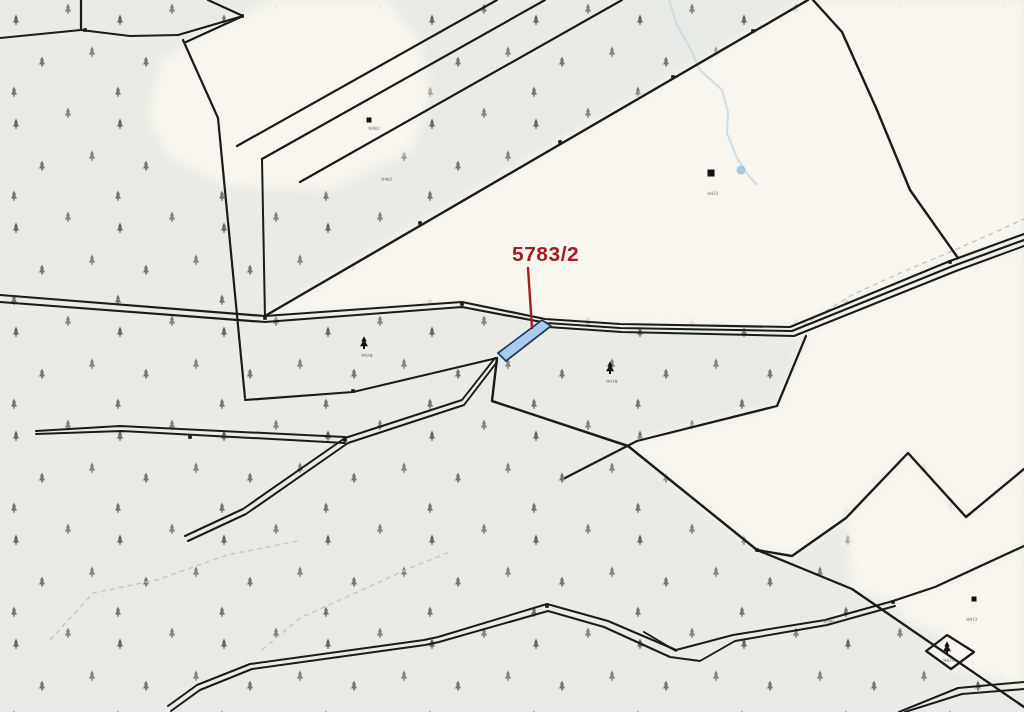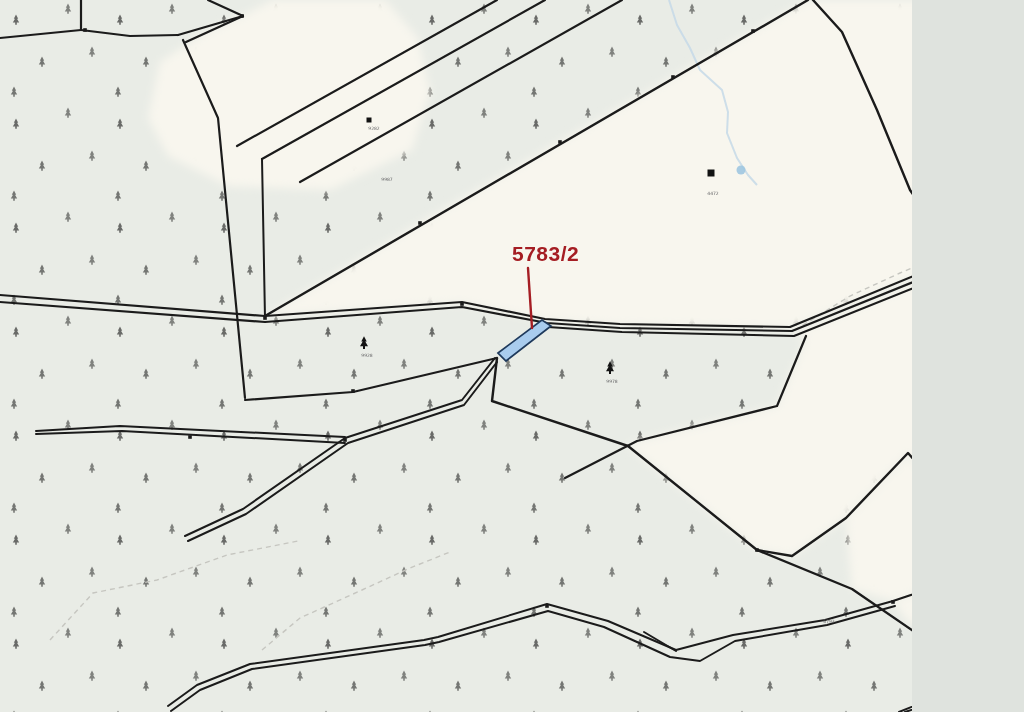--- a/index.html
+++ b/index.html
@@ -1,17 +1,17 @@
 <!DOCTYPE html>
 <html><head>
 <meta charset="utf-8">
 <style>
   html,body{margin:0;padding:0;background:#dfe3de;}
   #map-viewport{
-    position:relative;width:912px;height:712px;overflow:hidden;
+    position:relative;width:1024px;height:712px;overflow:hidden;
     background:#e9ece6;
     font-family:"Liberation Sans", sans-serif;
   }
   svg{display:block}
   .highlight-label{
     font-family:"Liberation Sans", sans-serif;
     font-weight:bold;
     font-size:21px;
     letter-spacing:0.5px;
   }

